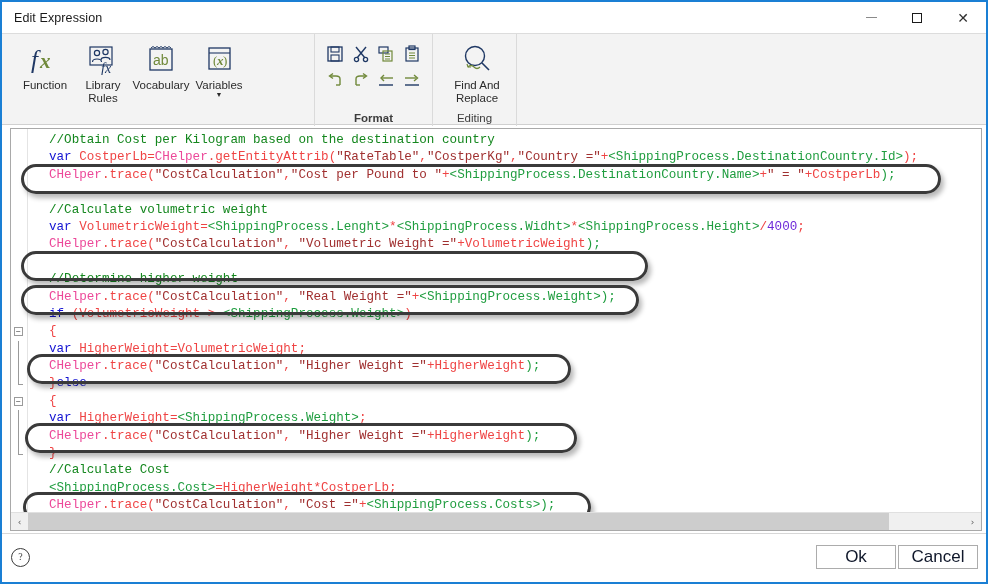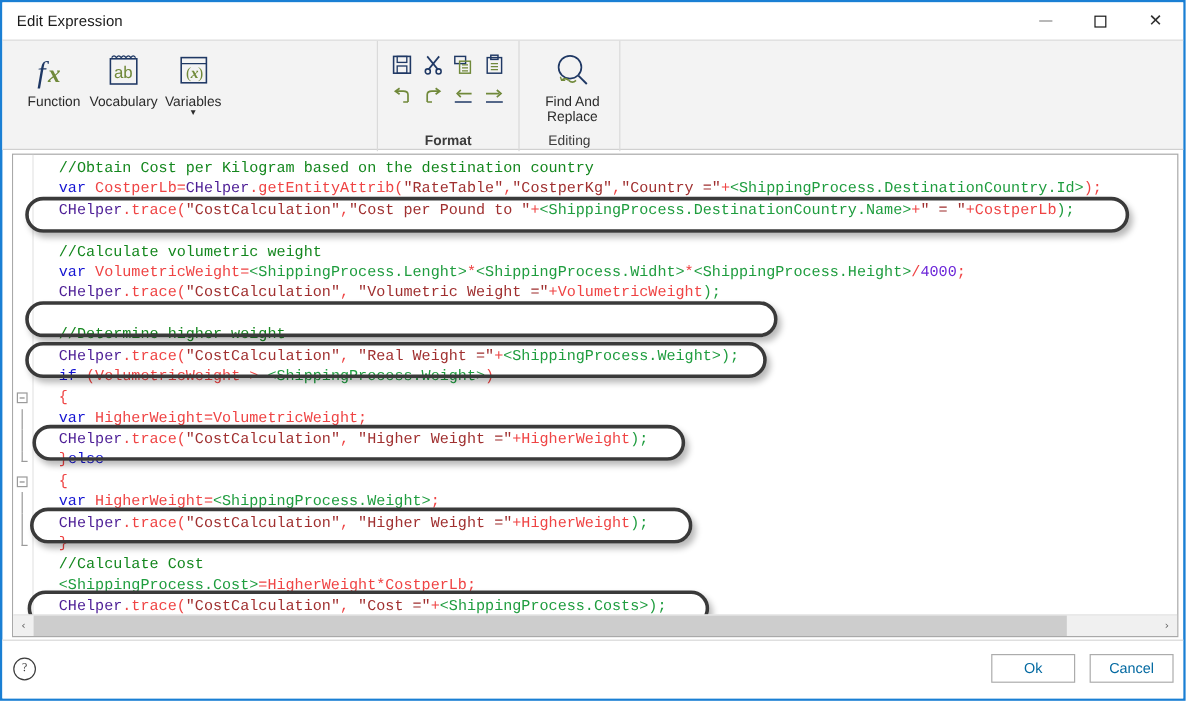--- a/index.html
+++ b/index.html
@@ -72,21 +72,21 @@
     background:#ffffff;border-right:1px solid #e4e4e4;
   }
   .code{
     position:absolute;left:18px;top:3px;right:0;bottom:18px;
     font-family:"Liberation Mono","DejaVu Sans Mono",monospace;
     font-size:12.6px;line-height:17.4px;white-space:pre;color:#000;padding-left:20px;
   }
   .ln{height:17.4px;}
   .cmt{color:#14871e;}
   .kw{color:#1414d2;}
-  .cls{color:#4c1d95;}
+  .cls{color:#ec4899;}
   .str{color:#a03030;}
   .ent{color:#1f9d3f;}
   .num{color:#6d28d9;}
   .pln{color:#ef4444;}
   
   .fold{
     position:absolute;left:3px;width:9px;height:9px;box-sizing:border-box;
     border:1px solid #9a9a9a;background:#fff;
     font-size:8px;line-height:7px;text-align:center;color:#555;
     font-family:"DejaVu Sans Mono",monospace;
@@ -116,23 +116,23 @@
     position:absolute;left:0;right:0;bottom:0;height:48px;
     border-top:1px solid #d7d7d7;background:#ffffff;
   }
   .help-ico{
     position:absolute;left:9px;top:14px;width:17px;height:17px;
     border:1.3px solid #3c3c3c;border-radius:50%;
     font-size:10px;line-height:15px;text-align:center;color:#3c3c3c;
     font-family:"Liberation Serif",serif;
   }
   .btn{
-    position:absolute;top:11px;height:24px;width:70px;
+    position:absolute;top:11px;height:24px;width:80px;
     background:#ffffff;border:1px solid #acacac;box-sizing:border-box;
-    font-size:12px;color:#0369a1;display:flex;align-items:center;justify-content:center;
+    font-size:17px;color:#0f172a;display:flex;align-items:center;justify-content:center;
     font-family:"Liberation Sans",sans-serif;cursor:default;
   }
   .btn-ok{right:90px;}
   .btn-cancel{right:8px;}
 </style>
 </head>
 <body>
 
 <div class="window">
 
@@ -160,20 +160,33 @@
         <div class="ritem">
           <span class="ico">
             <svg width="34" height="32" viewBox="0 0 34 32">
               <text x="3" y="25" font-family="Liberation Serif, serif" font-style="italic" font-size="25" fill="#1f3864">f</text>
               <text x="12" y="25" font-family="Liberation Serif, serif" font-style="italic" font-size="21" font-weight="bold" fill="#70893a">x</text>
             </svg>
           </span>
           <span class="lbl">Function</span>
         </div>
 
+        <div class="ritem">
+          <span class="ico">
+            <svg width="34" height="32" viewBox="0 0 34 32">
+              <rect x="4" y="4" width="22" height="18" fill="none" stroke="#1f3864" stroke-width="1.2"></rect>
+              <circle cx="11" cy="10" r="2.6" fill="none" stroke="#1f3864" stroke-width="1.2"></circle>
+              <path d="M6.5 19 C6.5 15 15.5 15 15.5 19" fill="none" stroke="#1f3864" stroke-width="1.2"></path>
+              <circle cx="19.5" cy="9" r="2.6" fill="none" stroke="#1f3864" stroke-width="1.2"></circle>
+              <path d="M15 17 C15 13.5 24 13.5 24 17" fill="none" stroke="#1f3864" stroke-width="1.2"></path>
+              <text x="15" y="30" font-family="Liberation Serif, serif" font-style="italic" font-size="14" fill="#1f3864">fx</text>
+            </svg>
+          </span>
+          <span class="lbl">Library Rules</span>
+        </div>
 
         <div class="ritem">
           <span class="ico">
             <svg width="34" height="32" viewBox="0 0 34 32">
               <rect x="6" y="6" width="22" height="21" fill="none" stroke="#1f3864" stroke-width="1.3"></rect>
               <path d="M7 5 q2 -3 4 0 q2 -3 4 0 q2 -3 4 0 q2 -3 4 0 q2 -3 4 0" fill="none" stroke="#1f3864" stroke-width="1"></path>
               <text x="9" y="22" font-family="Liberation Sans, sans-serif" font-size="14" fill="#70893a">ab</text>
             </svg>
           </span>
           <span class="lbl">Vocabulary</span>

